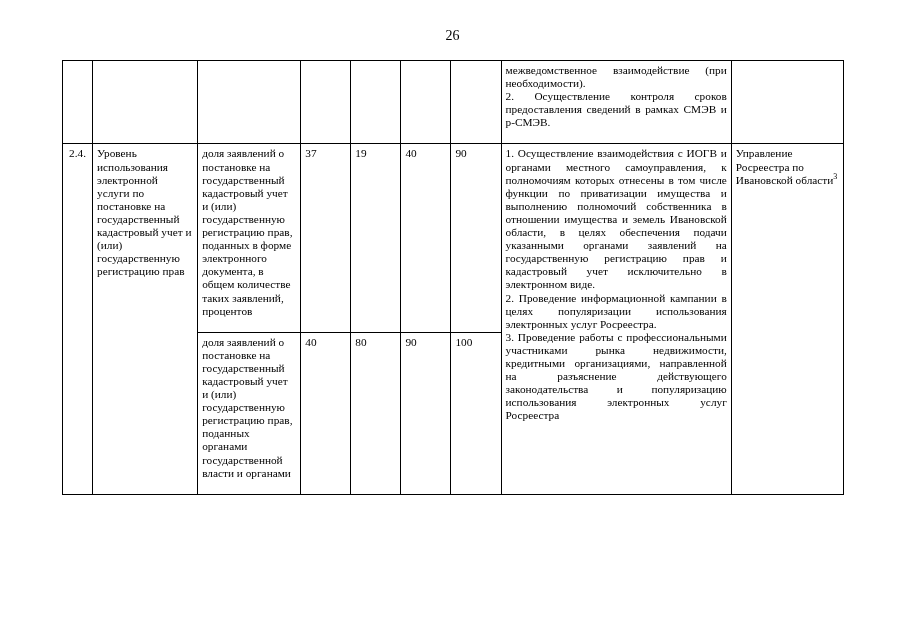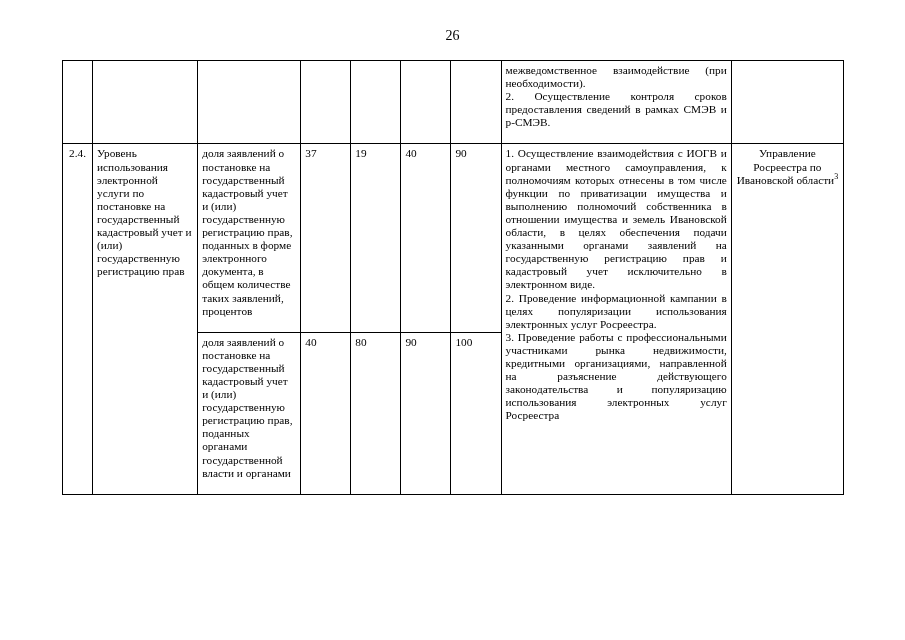--- a/index.html
+++ b/index.html
@@ -52,21 +52,21 @@
   .c-y1, .c-y2, .c-y3, .c-y4 { width: 50px; text-align: center; }
   .c-actions  { width: 230px; }
   .c-resp     { width: 112px; text-align: center; }
   .just {
     text-align: justify;
     text-align-last: left;
   }
   .center { text-align: left; }
   .resp-cell {
     vertical-align: middle;
-    text-align: center;
+    text-align: left;
     font-size: 11.3px;
     line-height: 1.2;
   }
   .num-cell { text-align: center; }
   sup {
     font-size: 8px;
     vertical-align: super;
     line-height: 0;
   }
   .ol-line { display: block; }

